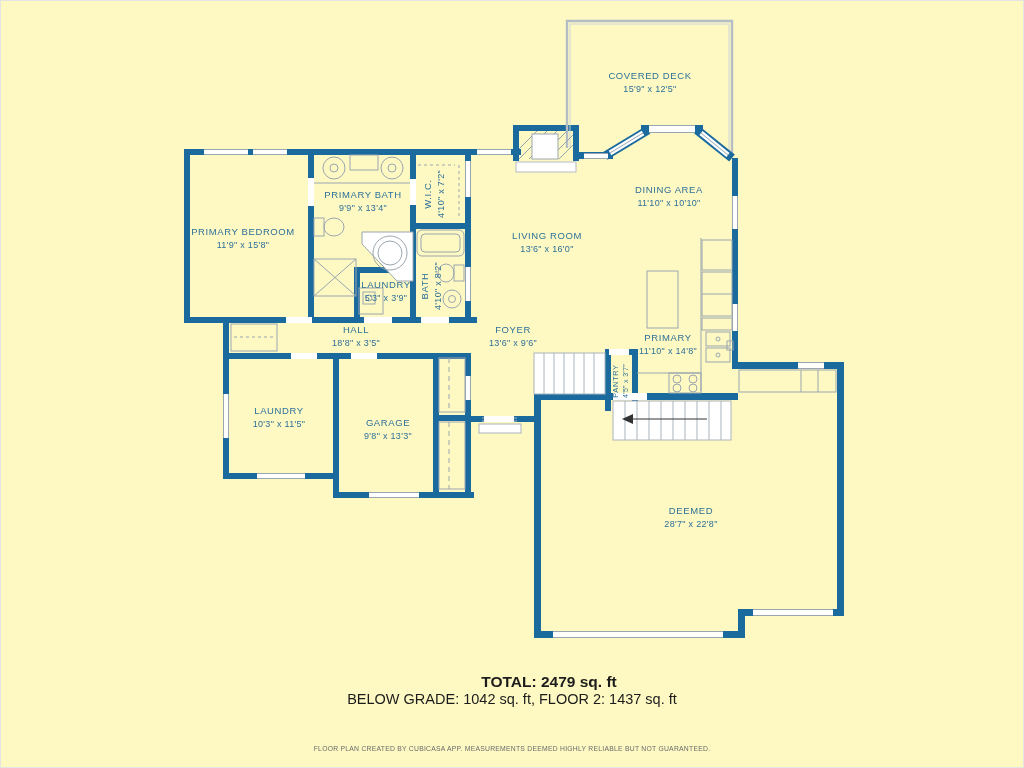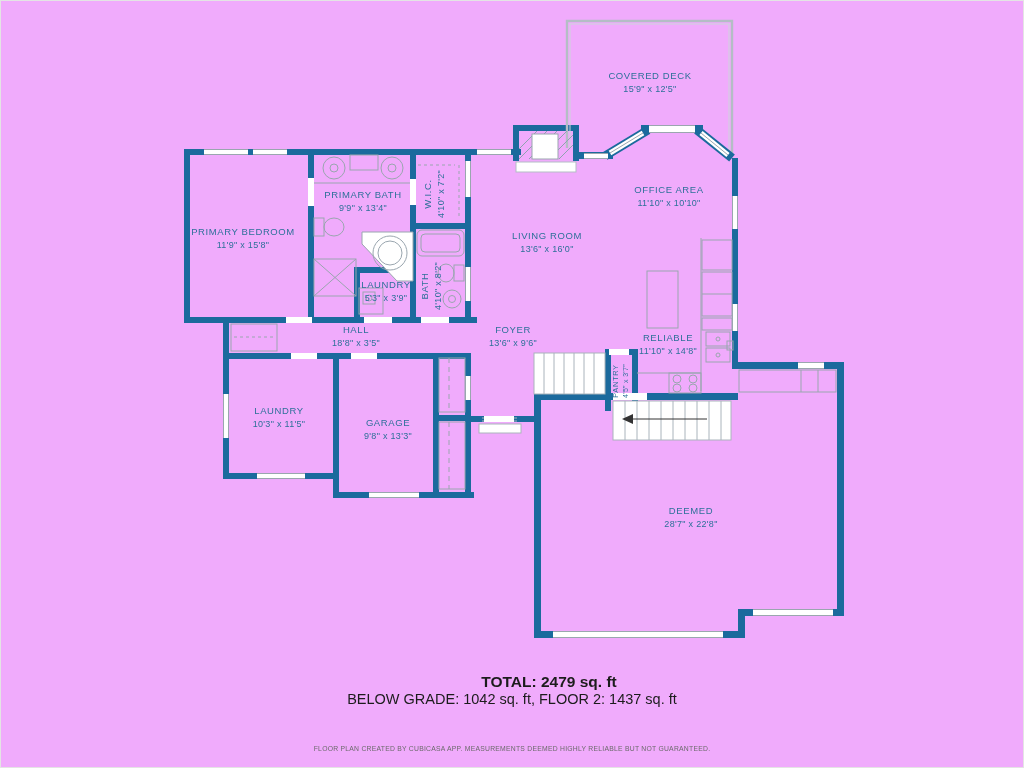--- a/index.html
+++ b/index.html
@@ -1,17 +1,17 @@
 <!DOCTYPE html>
 <html style="--wall: #1b6a9d; --label: #2d7099; --summary_text: #1c1c1c; --footer_text: #6a6a6a;"><head>
 <meta charset="utf-8">
 <style>
   html,body{margin:0;padding:0;background:#fff;}
   #canvas{
-    position:relative;width:1024px;height:768px;background:#f0abfc;
+    position:relative;width:1024px;height:768px;background:#fef9c3;
     font-family:"Liberation Sans", sans-serif;overflow:hidden;
     border:1px solid #e4e4e4;box-sizing:border-box;
   }
   
   .w{position:absolute;background:var(--wall);z-index:2;}
   
   .win-h{position:absolute;background:#fff;border-top:1px solid #9aa6af;border-bottom:1px solid #9aa6af;box-sizing:border-box;z-index:4;}
   .win-v{position:absolute;background:#fff;border-left:1px solid #9aa6af;border-right:1px solid #9aa6af;box-sizing:border-box;z-index:4;}
   
   .gap{position:absolute;background:#fff;z-index:4;}
@@ -248,21 +248,21 @@
   <div class="gap" style="left:350px;top:352px;width:26px;height:6px"></div>
   <div class="gap" style="left:483px;top:415px;width:30px;height:6px"></div>
   <div class="gap" style="left:612px;top:392px;width:34px;height:7px"></div>
   <div class="gap" style="left:608px;top:348px;width:20px;height:6px"></div>
 
   <div class="lbl" style="left:649px;top:82px">
     <span class="nm">COVERED DECK</span>
     <span class="dims">15'9" x 12'5"</span>
   </div>
   <div class="lbl" style="left:668px;top:196px">
-    <span class="nm">OFFICE AREA</span>
+    <span class="nm">DINING AREA</span>
     <span class="dims">11'10" x 10'10"</span>
   </div>
   <div class="lbl" style="left:546px;top:242px">
     <span class="nm">LIVING ROOM</span>
     <span class="dims">13'6" x 16'0"</span>
   </div>
   <div class="lbl" style="left:242px;top:238px">
     <span class="nm">PRIMARY BEDROOM</span>
     <span class="dims">11'9" x 15'8"</span>
   </div>
@@ -284,21 +284,21 @@
   </div>
   <div class="lbl" style="left:355px;top:336px">
     <span class="nm">HALL</span>
     <span class="dims">18'8" x 3'5"</span>
   </div>
   <div class="lbl" style="left:512px;top:336px">
     <span class="nm">FOYER</span>
     <span class="dims">13'6" x 9'6"</span>
   </div>
   <div class="lbl" style="left:667px;top:344px">
-    <span class="nm">RELIABLE</span>
+    <span class="nm">PRIMARY</span>
     <span class="dims">11'10" x 14'8"</span>
   </div>
   <div class="lbl vert" style="left:620px;top:380px;font-size:7.5px">
     <span class="nm">PANTRY</span>
     <span class="dims" style="font-size:7px">4'5" x 3'7"</span>
   </div>
   <div class="lbl" style="left:278px;top:417px">
     <span class="nm">LAUNDRY</span>
     <span class="dims">10'3" x 11'5"</span>
   </div>

